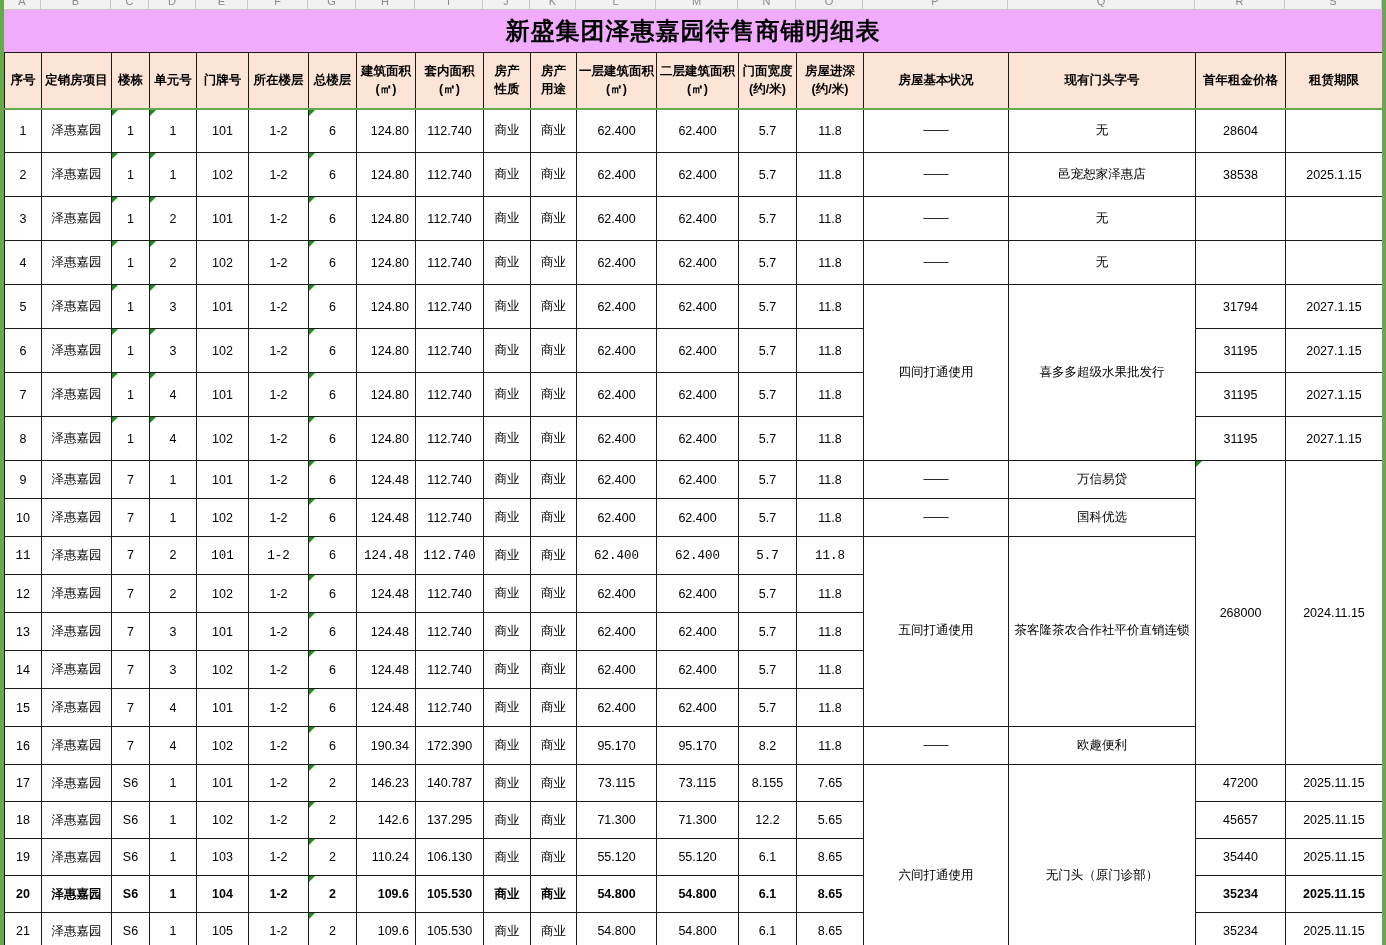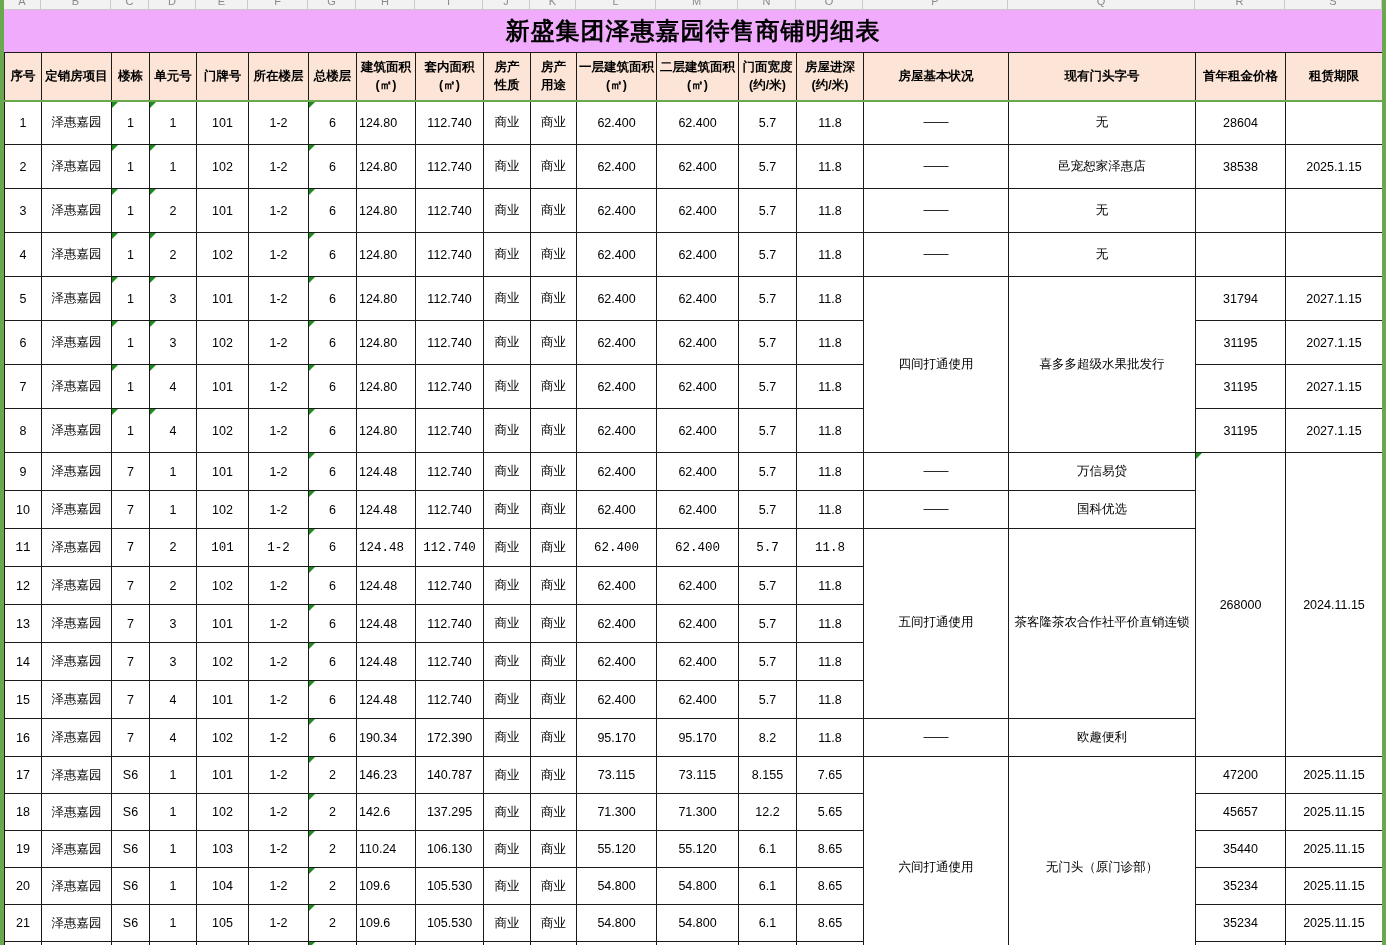--- a/index.html
+++ b/index.html
@@ -75,21 +75,21 @@
   }
   table.grid th{
     background:var(--header-bg);
     font-weight:bold;
     white-space:pre-line;
     line-height:1.45;
     border-bottom:2px solid var(--green);
     padding:2px 1px;
   }
   table.grid td.right{
-    text-align:left;
+    text-align:right;
     padding-right:6px;
   }
   table.grid td.wrap{
     white-space:normal;
     line-height:1.4;
   }
   .tri-mark{
     position:absolute;top:0;left:0;width:0;height:0;
     border-top:6px solid var(--tri);
     border-right:6px solid transparent;
@@ -144,21 +144,21 @@
         <col style="width: 80px;">
         <col style="width: 82px;">
         <col style="width: 58px;">
         <col style="width: 67px;">
         <col style="width: 145px;">
         <col style="width: 187px;">
         <col style="width: 90px;">
         <col style="width: 97px;">
       </colgroup>
     <thead>
-        <tr style="height: 48px;">
+        <tr style="height: 56px;">
           <th>序号</th>
           <th>定销房项目</th>
           <th>楼栋</th>
           <th>单元号</th>
           <th>门牌号</th>
           <th>所在楼层</th>
           <th>总楼层</th>
           <th>建筑面积
 (㎡)</th>
           <th>套内面积
@@ -542,21 +542,21 @@
           <td><span>106.130</span></td>
           <td><span>商业</span></td>
           <td><span>商业</span></td>
           <td><span>55.120</span></td>
           <td><span>55.120</span></td>
           <td><span>6.1</span></td>
           <td><span>8.65</span></td>
           <td><span>35440</span></td>
           <td><span>2025.11.15</span></td>
         </tr>
-        <tr style="height: 37px;">
+        <tr style="height: 37px; font-weight: bold;">
           <td><span>20</span></td>
           <td><span>泽惠嘉园</span></td>
           <td><span>S6</span></td>
           <td><span>1</span></td>
           <td><span>104</span></td>
           <td><span>1-2</span></td>
           <td><span>2</span><i class="tri-mark"></i></td>
           <td class="right"><span>109.6</span></td>
           <td><span>105.530</span></td>
           <td><span>商业</span></td>

